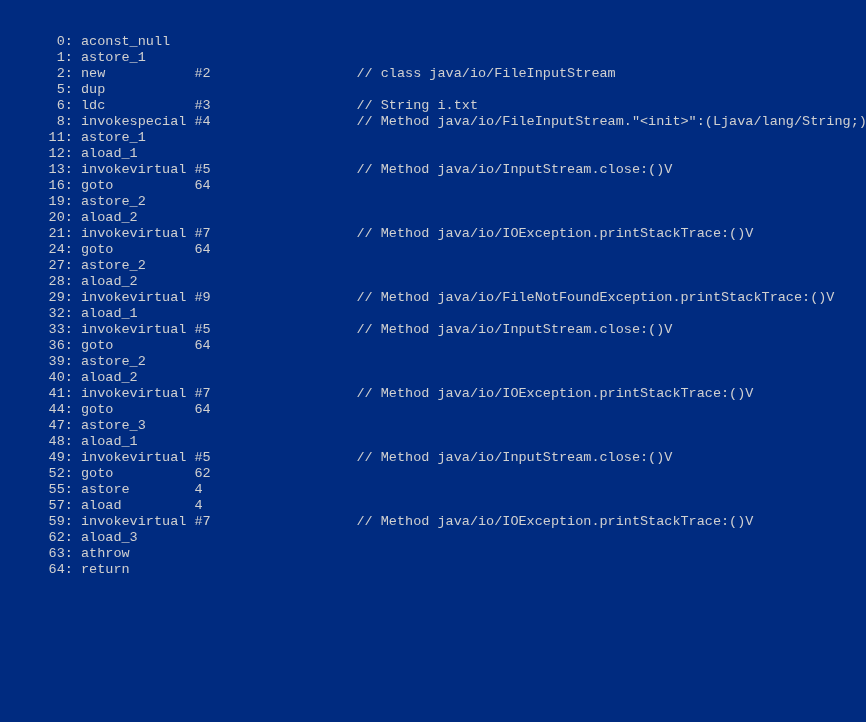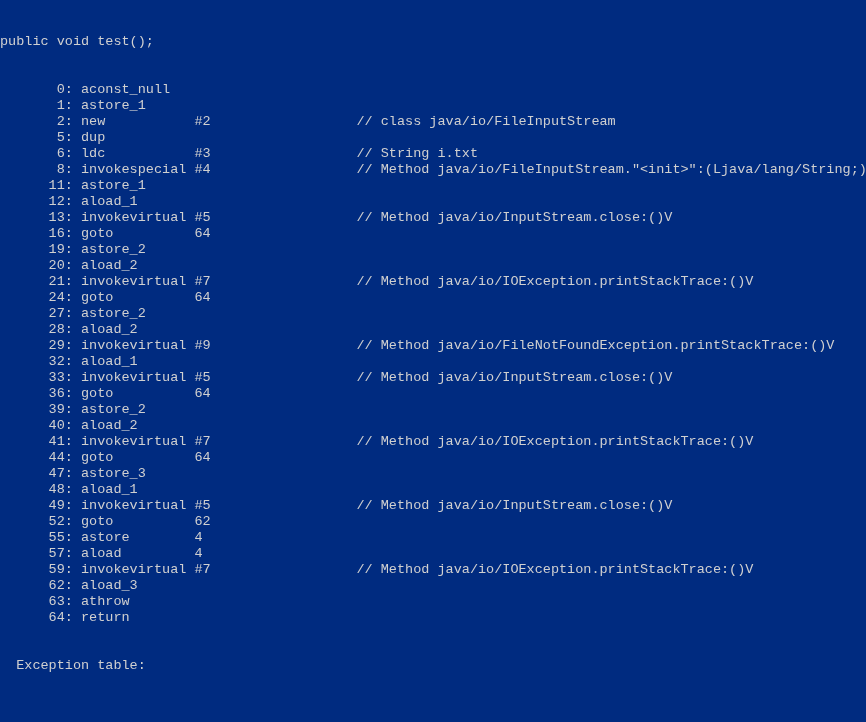--- a/index.html
+++ b/index.html
@@ -19,18 +19,16 @@
     white-space: pre;
   }
   .line {
     height: 16px;
   }
 </style>
 </head>
 <body>
 
 <div class="terminal">
-  <div class="line">public void test();</div>
   <div id="instructions"><div class="line">       0: aconst_null   </div><div class="line">       1: astore_1      </div><div class="line">       2: new           #2                  // class java/io/FileInputStream</div><div class="line">       5: dup           </div><div class="line">       6: ldc           #3                  // String i.txt</div><div class="line">       8: invokespecial #4                  // Method java/io/FileInputStream."&lt;init&gt;":(Ljava/lang/String;)V</div><div class="line">      11: astore_1      </div><div class="line">      12: aload_1       </div><div class="line">      13: invokevirtual #5                  // Method java/io/InputStream.close:()V</div><div class="line">      16: goto          64                  </div><div class="line">      19: astore_2      </div><div class="line">      20: aload_2       </div><div class="line">      21: invokevirtual #7                  // Method java/io/IOException.printStackTrace:()V</div><div class="line">      24: goto          64                  </div><div class="line">      27: astore_2      </div><div class="line">      28: aload_2       </div><div class="line">      29: invokevirtual #9                  // Method java/io/FileNotFoundException.printStackTrace:()V</div><div class="line">      32: aload_1       </div><div class="line">      33: invokevirtual #5                  // Method java/io/InputStream.close:()V</div><div class="line">      36: goto          64                  </div><div class="line">      39: astore_2      </div><div class="line">      40: aload_2       </div><div class="line">      41: invokevirtual #7                  // Method java/io/IOException.printStackTrace:()V</div><div class="line">      44: goto          64                  </div><div class="line">      47: astore_3      </div><div class="line">      48: aload_1       </div><div class="line">      49: invokevirtual #5                  // Method java/io/InputStream.close:()V</div><div class="line">      52: goto          62                  </div><div class="line">      55: astore        4                   </div><div class="line">      57: aload         4                   </div><div class="line">      59: invokevirtual #7                  // Method java/io/IOException.printStackTrace:()V</div><div class="line">      62: aload_3       </div><div class="line">      63: athrow        </div><div class="line">      64: return        </div></div>
-  <div class="line">  Exception table:</div>
   
   
 </div>
 
 </body></html>

